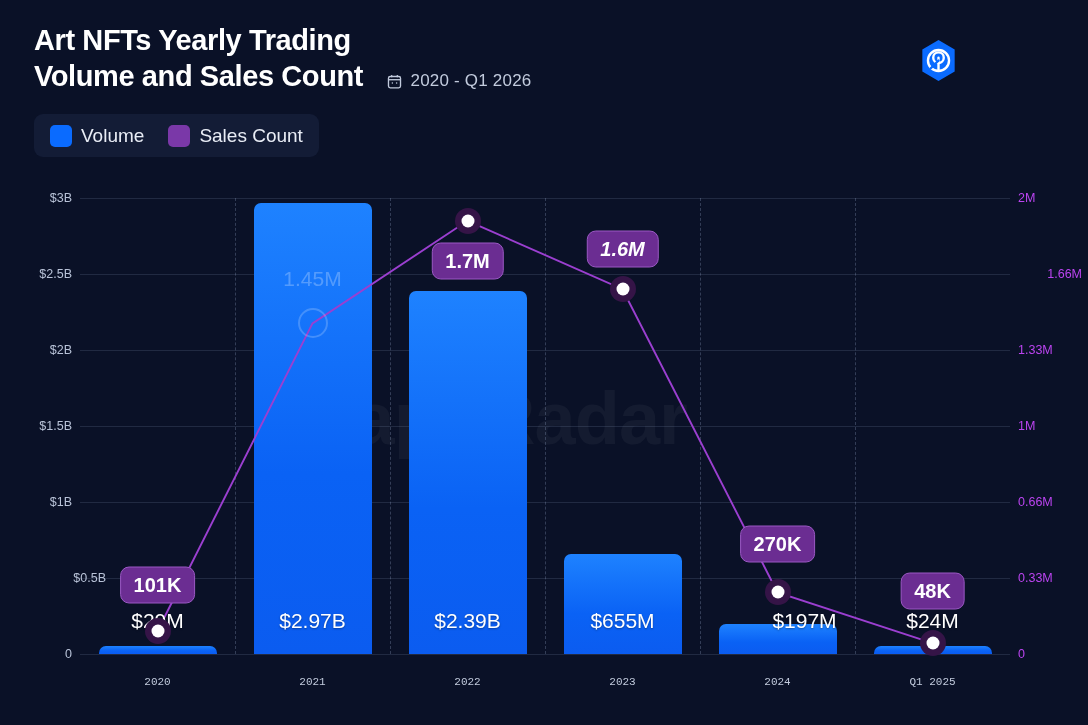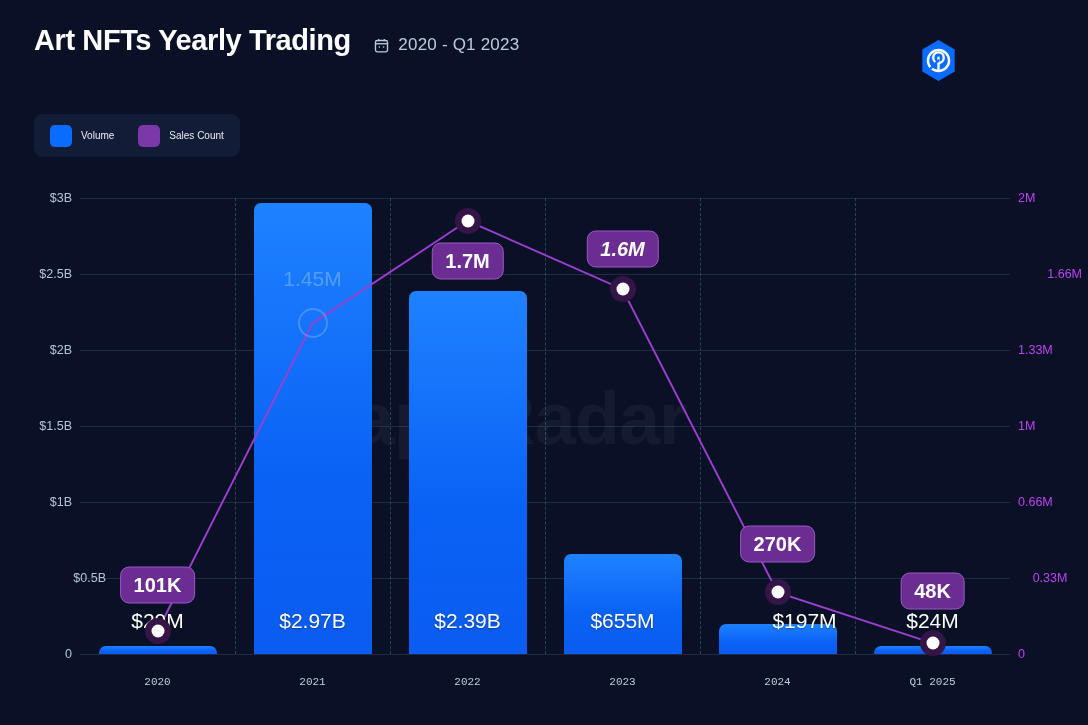--- a/index.html
+++ b/index.html
@@ -32,21 +32,21 @@
   }
 
   
   .legend {
     position:absolute; left:34px; top:114px;
     height:43px; background:#131c36; border-radius:9px;
     display:flex; align-items:center; padding:0 16px; gap:24px;
   }
   .legend-item { display:flex; align-items:center; gap:9px; }
   .legend-swatch { width:22px; height:22px; border-radius:5px; }
-  .legend-label { font-size:10px; color:#e9edf6; }
+  .legend-label { font-size:19px; color:#e9edf6; }
 
   
   .plot {
     position:absolute;
     left:80px; top:198px;
     width:930px; height:456px;
   }
   .gridline {
     position:absolute; left:0; width:100%; height:1px;
     background:rgba(150,165,200,0.17);
@@ -112,31 +112,31 @@
     color:rgba(255,255,255,0.045);
     white-space:nowrap; pointer-events:none;
   }
 </style>
 </head>
 <body>
 
 <div id="root">
 
   <div class="header">
-    <span class="title"><span>Art NFTs Yearly Trading</span><br></span>
+    <span class="title"><span>Art NFTs Yearly Trading</span><br><span>Volume and Sales Count</span></span>
     <span class="daterange">
       <svg class="cal-icon" viewBox="0 0 24 24" fill="none" stroke="#c2cbdd" stroke-width="1.9">
         <rect x="3.5" y="5" width="17" height="16" rx="2.5"></rect>
         <path d="M3.5 9.5 H20.5"></path>
         <path d="M8 3 V6"></path>
           <path d="M16 3 V6"></path>
         <circle cx="9" cy="14" r="1.1" fill="#c2cbdd" stroke="none"></circle>
         <circle cx="15" cy="14" r="1.1" fill="#c2cbdd" stroke="none"></circle>
       </svg>
-      <span class="daterange-text">2020 - Q1 2023</span>
+      <span class="daterange-text">2020 - Q1 2026</span>
     </span>
   </div>
 
   <svg class="logo" viewBox="0 0 64 64">
     <path d="M32 3 L55 16.5 V47.5 L32 61 L9 47.5 V16.5 Z" fill="#0a6bff" rx="8"></path>
     <circle cx="32" cy="32" r="15" fill="none" stroke="#ffffff" stroke-width="3.4"></circle>
     <circle cx="32" cy="28" r="7.5" fill="none" stroke="#ffffff" stroke-width="3.4"></circle>
     <path d="M32 28 L32 45" stroke="#ffffff" stroke-width="3.4" stroke-linecap="round"></path>
     <path d="M21 43 L32 32" stroke="#0a6bff" stroke-width="3.4" stroke-linecap="round"></path>
   </svg>
@@ -172,21 +172,21 @@
       <div class="bar" style="left: 328.5px; width: 118px; height: 363.28px; background: linear-gradient(rgb(30, 130, 255) 0%, rgb(10, 98, 245) 60%, rgb(11, 92, 240) 100%);"></div>
       <div class="bar" style="left: 483.5px; width: 118px; height: 99.56px; background: linear-gradient(rgb(30, 130, 255) 0%, rgb(10, 98, 245) 60%, rgb(11, 92, 240) 100%);"></div>
       <div class="bar" style="left: 638.5px; width: 118px; height: 29.944px; background: linear-gradient(rgb(30, 130, 255) 0%, rgb(10, 98, 245) 60%, rgb(11, 92, 240) 100%);"></div>
       <div class="bar" style="left: 793.5px; width: 118px; height: 8px; background: linear-gradient(rgb(30, 130, 255) 0%, rgb(10, 98, 245) 60%, rgb(11, 92, 240) 100%);"></div>
     </div>
 
   <div id="axes">
       <div class="ax-left" style="top: 654px;">0</div>
       <div class="ax-right" style="top: 654px;">0</div>
       <div class="ax-left" style="top: 578px; margin-left: 34px;">$0.5B</div>
-      <div class="ax-right" style="top: 578px; text-align: center;">0.33M</div>
+      <div class="ax-right" style="top: 578px;">0.33M</div>
       <div class="ax-left" style="top: 502px;">$1B</div>
       <div class="ax-right" style="top: 502px;">0.66M</div>
       <div class="ax-left" style="top: 426px;">$1.5B</div>
       <div class="ax-right" style="top: 426px;">1M</div>
       <div class="ax-left" style="top: 350px;">$2B</div>
       <div class="ax-right" style="top: 350px;">1.33M</div>
       <div class="ax-left" style="top: 274px;">$2.5B</div>
       <div class="ax-right" style="top: 274px; text-align: right;">1.66M</div>
       <div class="ax-left" style="top: 198px;">$3B</div>
       <div class="ax-right" style="top: 198px;">2M</div>

